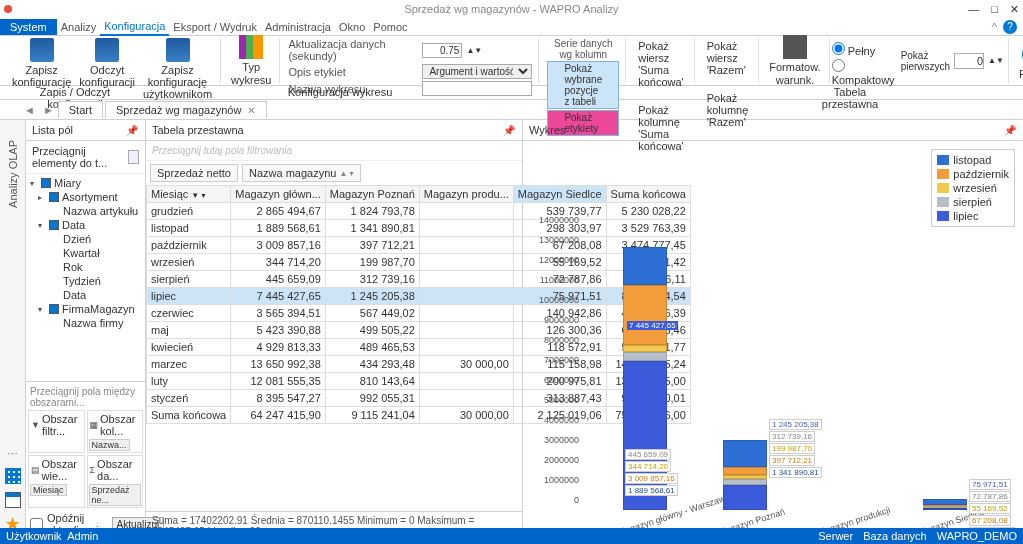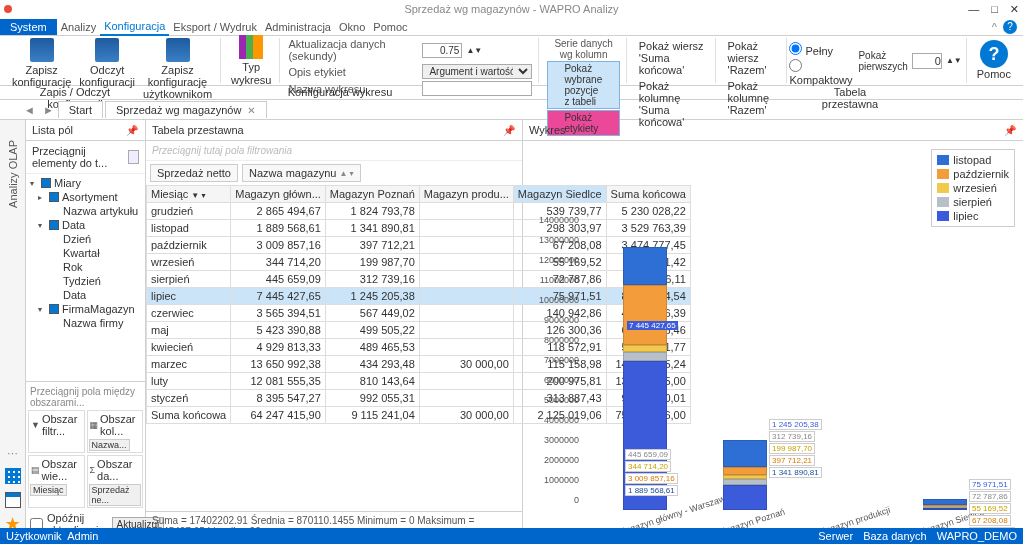--- a/index.html
+++ b/index.html
@@ -22,21 +22,21 @@
 .ricon.save{background:linear-gradient(#1e5aa0,#3a7fc4);border-radius:2px}
 .ricon.chart{background:linear-gradient(90deg,#9c27b0 30%,#4caf50 30% 60%,#ff9800 60%)}
 .ricon.fmt{background:#555}
 .rmid{display:flex;flex-direction:column;gap:2px;font-size:10px;padding:0 6px;border-right:1px solid #e0e0e0}
 .rmid .row{display:flex;align-items:center;gap:4px}
 .rmid label{color:#555;width:130px}
 .rmid input,.rmid select{border:1px solid #aaa;font-size:10px;padding:0 2px;height:15px}
 .rseries{display:flex;flex-direction:column;align-items:center;padding:0 6px;border-right:1px solid #e0e0e0}
 .rseries .hd{font-size:10px;color:#555;text-align:center}
 .rseries .btn{background:#cce4f7;border:1px solid #7eb4e0;padding:1px 16px;font-size:10px;margin-top:1px}
-.rshow{display:flex;flex-direction:column;padding:2px 10px;gap:4px;font-size:10px;color:#555;border-right:1px solid #e0e0e0}
+.rshow{display:flex;flex-direction:column;padding:2px 10px;gap:16px;font-size:10px;color:#555;border-right:1px solid #e0e0e0}
 .rradio{display:flex;flex-direction:column;gap:2px;font-size:10px;padding-top:4px}
 .sub-label{height:14px;display:flex;font-size:10px;color:#888;border-bottom:1px solid #d0d0d0}
 .sub-label span{padding:0 16px}
 .tabs{height:20px;display:flex;align-items:center;border-bottom:1px solid #d0d0d0;padding-left:20px}
 .tab-arr{color:#888;padding:0 4px}
 .tab{border:1px solid #ccc;border-bottom:none;padding:2px 10px;font-size:11px;background:#fff;margin-right:2px;display:flex;align-items:center;gap:6px}
 .tab .x{color:#888;font-size:10px}
 .main{display:flex;height:420px}
 .sidebar{width:26px;background:#f5f5f5;border-right:1px solid #d0d0d0;display:flex;flex-direction:column;align-items:center;justify-content:flex-end;gap:8px;padding-bottom:8px}
 .sidebar .v{writing-mode:vertical-rl;transform:rotate(180deg);font-size:11px;color:#555;margin-bottom:auto;margin-top:20px}
@@ -162,20 +162,27 @@
     <div class="btn" style="background:#ec4899">Pokaż etykiety</div>
   </div>
   <div class="rshow">
     <span>Pokaż wiersz 'Suma końcowa'</span>
     <span>Pokaż kolumnę 'Suma końcowa'</span>
   </div>
   <div class="rshow">
     <span>Pokaż wiersz 'Razem'</span>
     <span>Pokaż kolumnę 'Razem'</span>
   </div>
+  <div class="rgrp">
+    <div class="rbtn">
+        <div class="ricon fmt"></div>
+        <span style="white-space:pre-line">Formatow.
+warunk.</span>
+      </div>
+  </div>
   <div class="rradio">
     <label><input type="radio" checked="" style=""> <span>Pełny</span></label>
     <label><input type="radio" style=""> <span>Kompaktowy</span></label>
   </div>
   <div class="rgrp" style="flex-direction:row;gap:4px;align-items:center">
     <span style="font-size:10px">Pokaż pierwszych</span>
     <input style="width: 30px; text-align: right; border: 1px solid rgb(170, 170, 170); height: 16px;" value="0">
     <span style="font-size:8px">▲▼</span>
   </div>
   <div class="rgrp" style="border:none">

